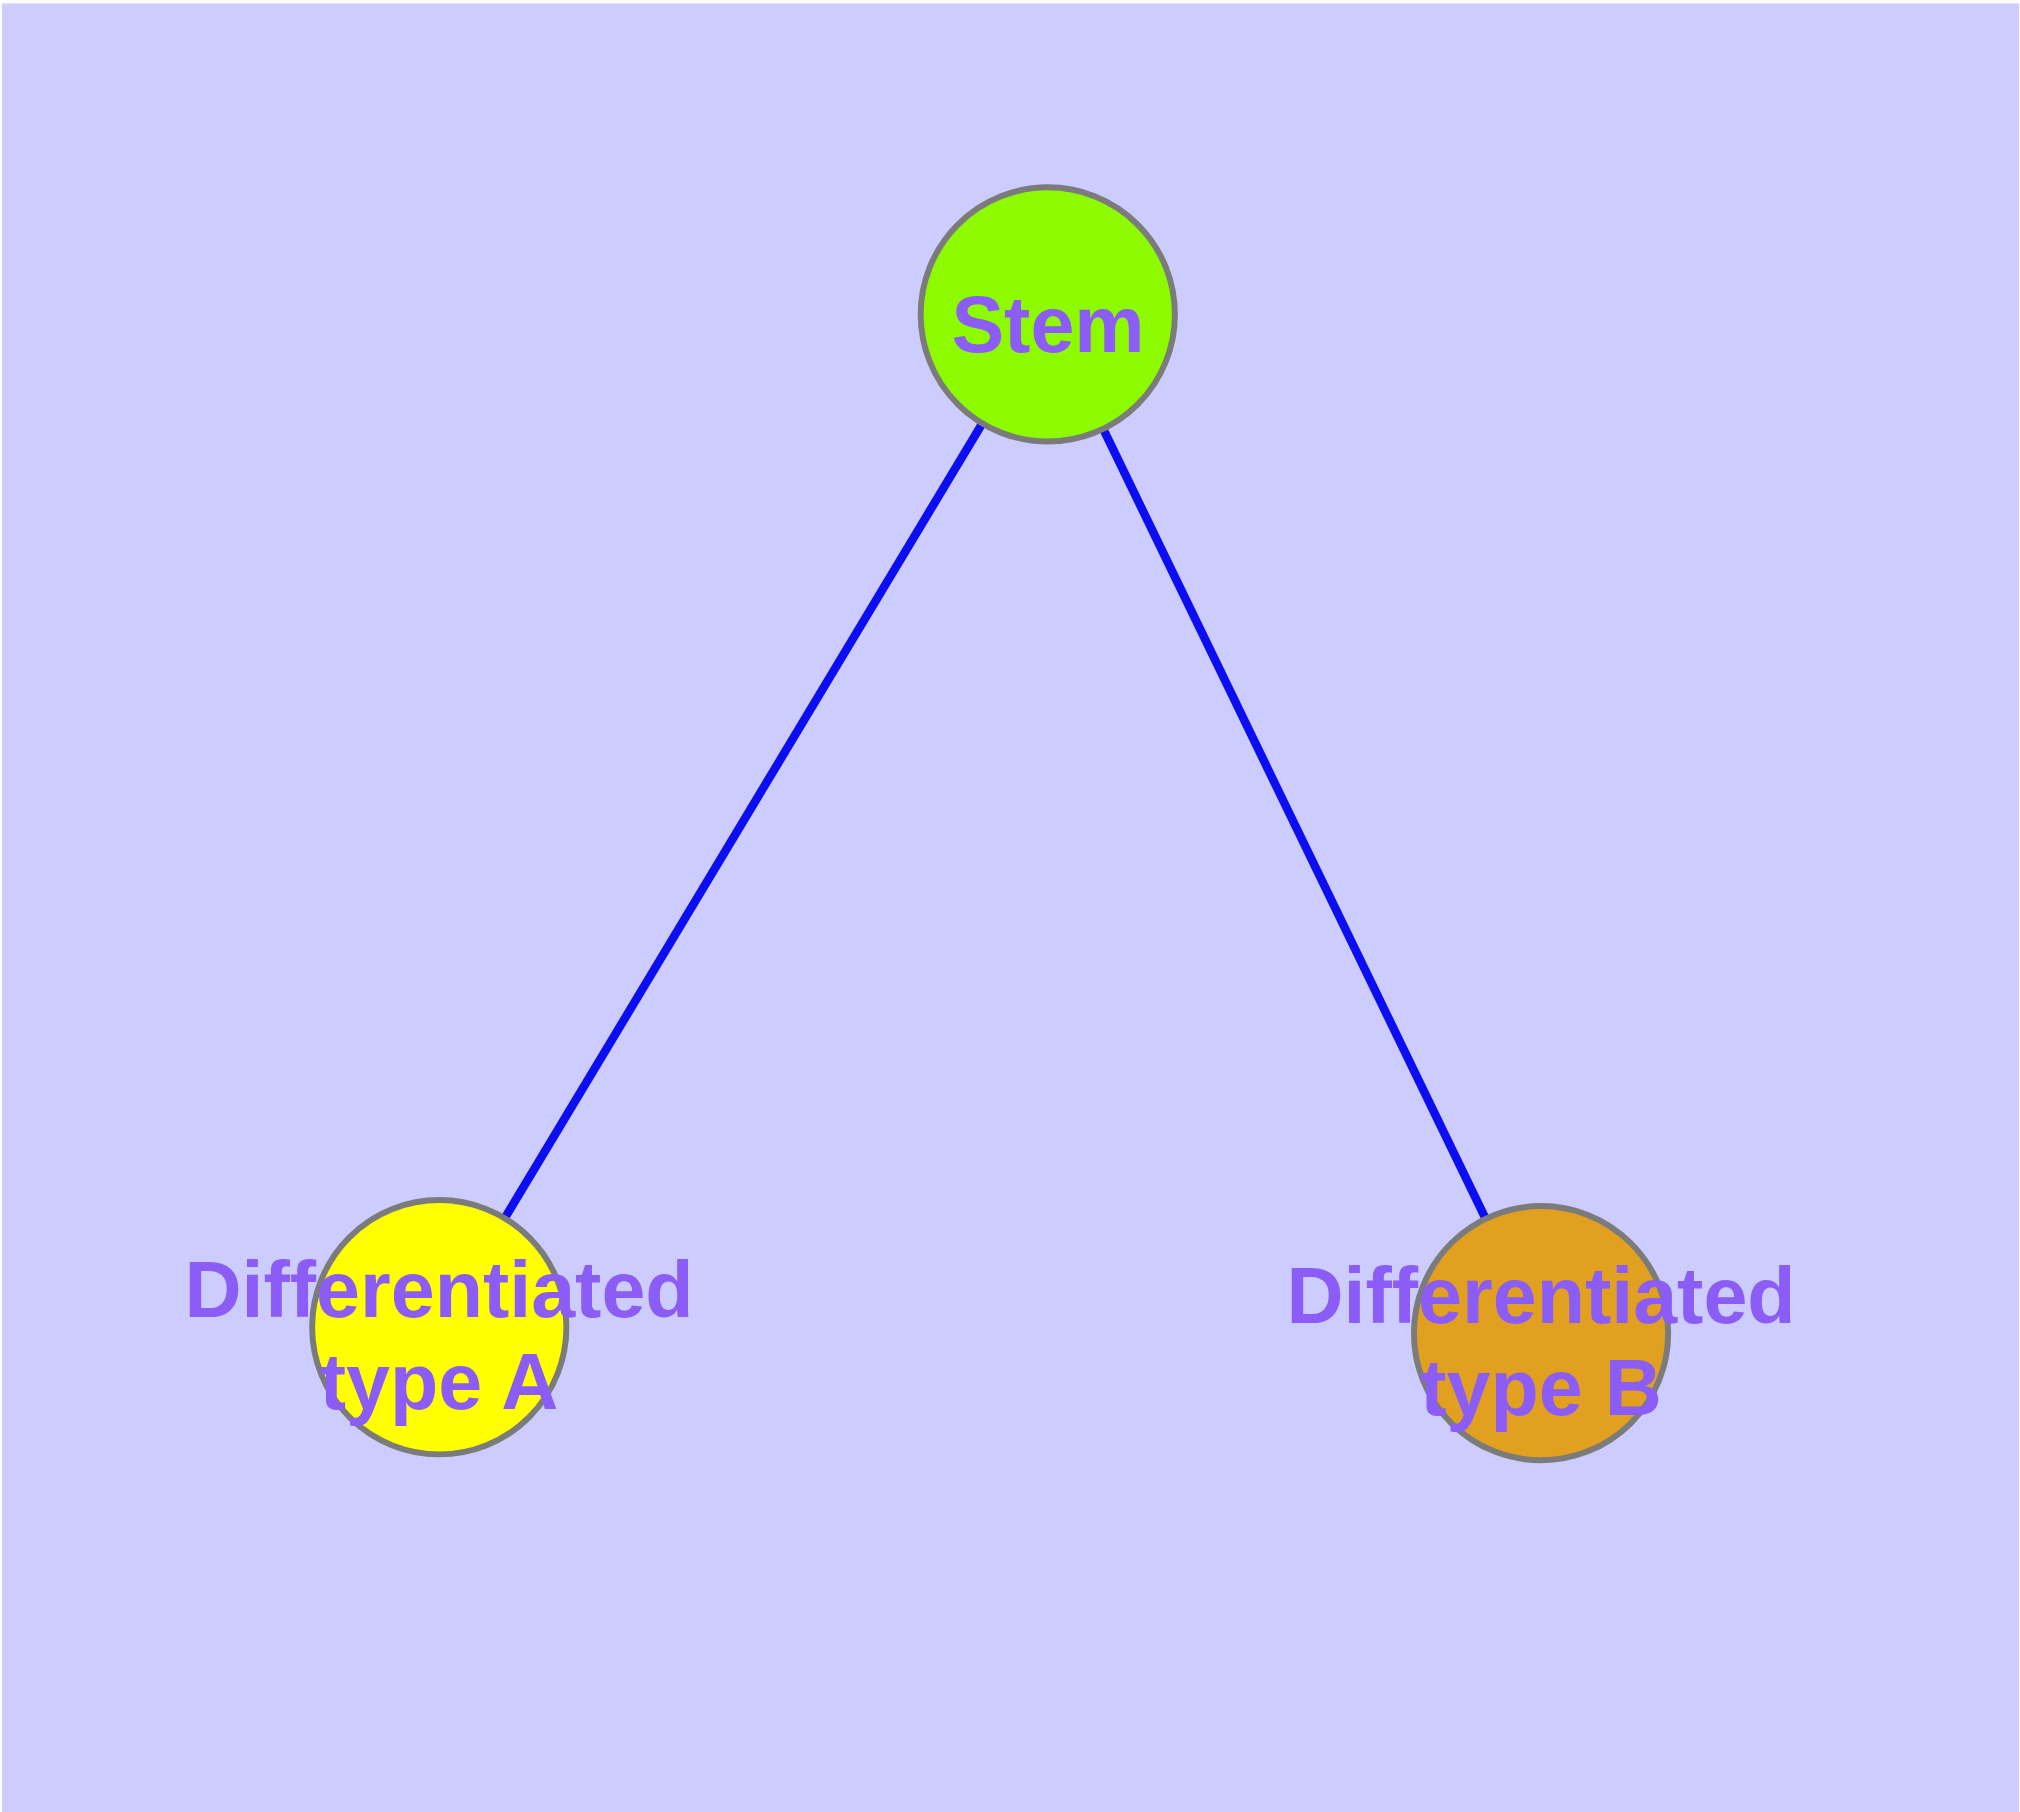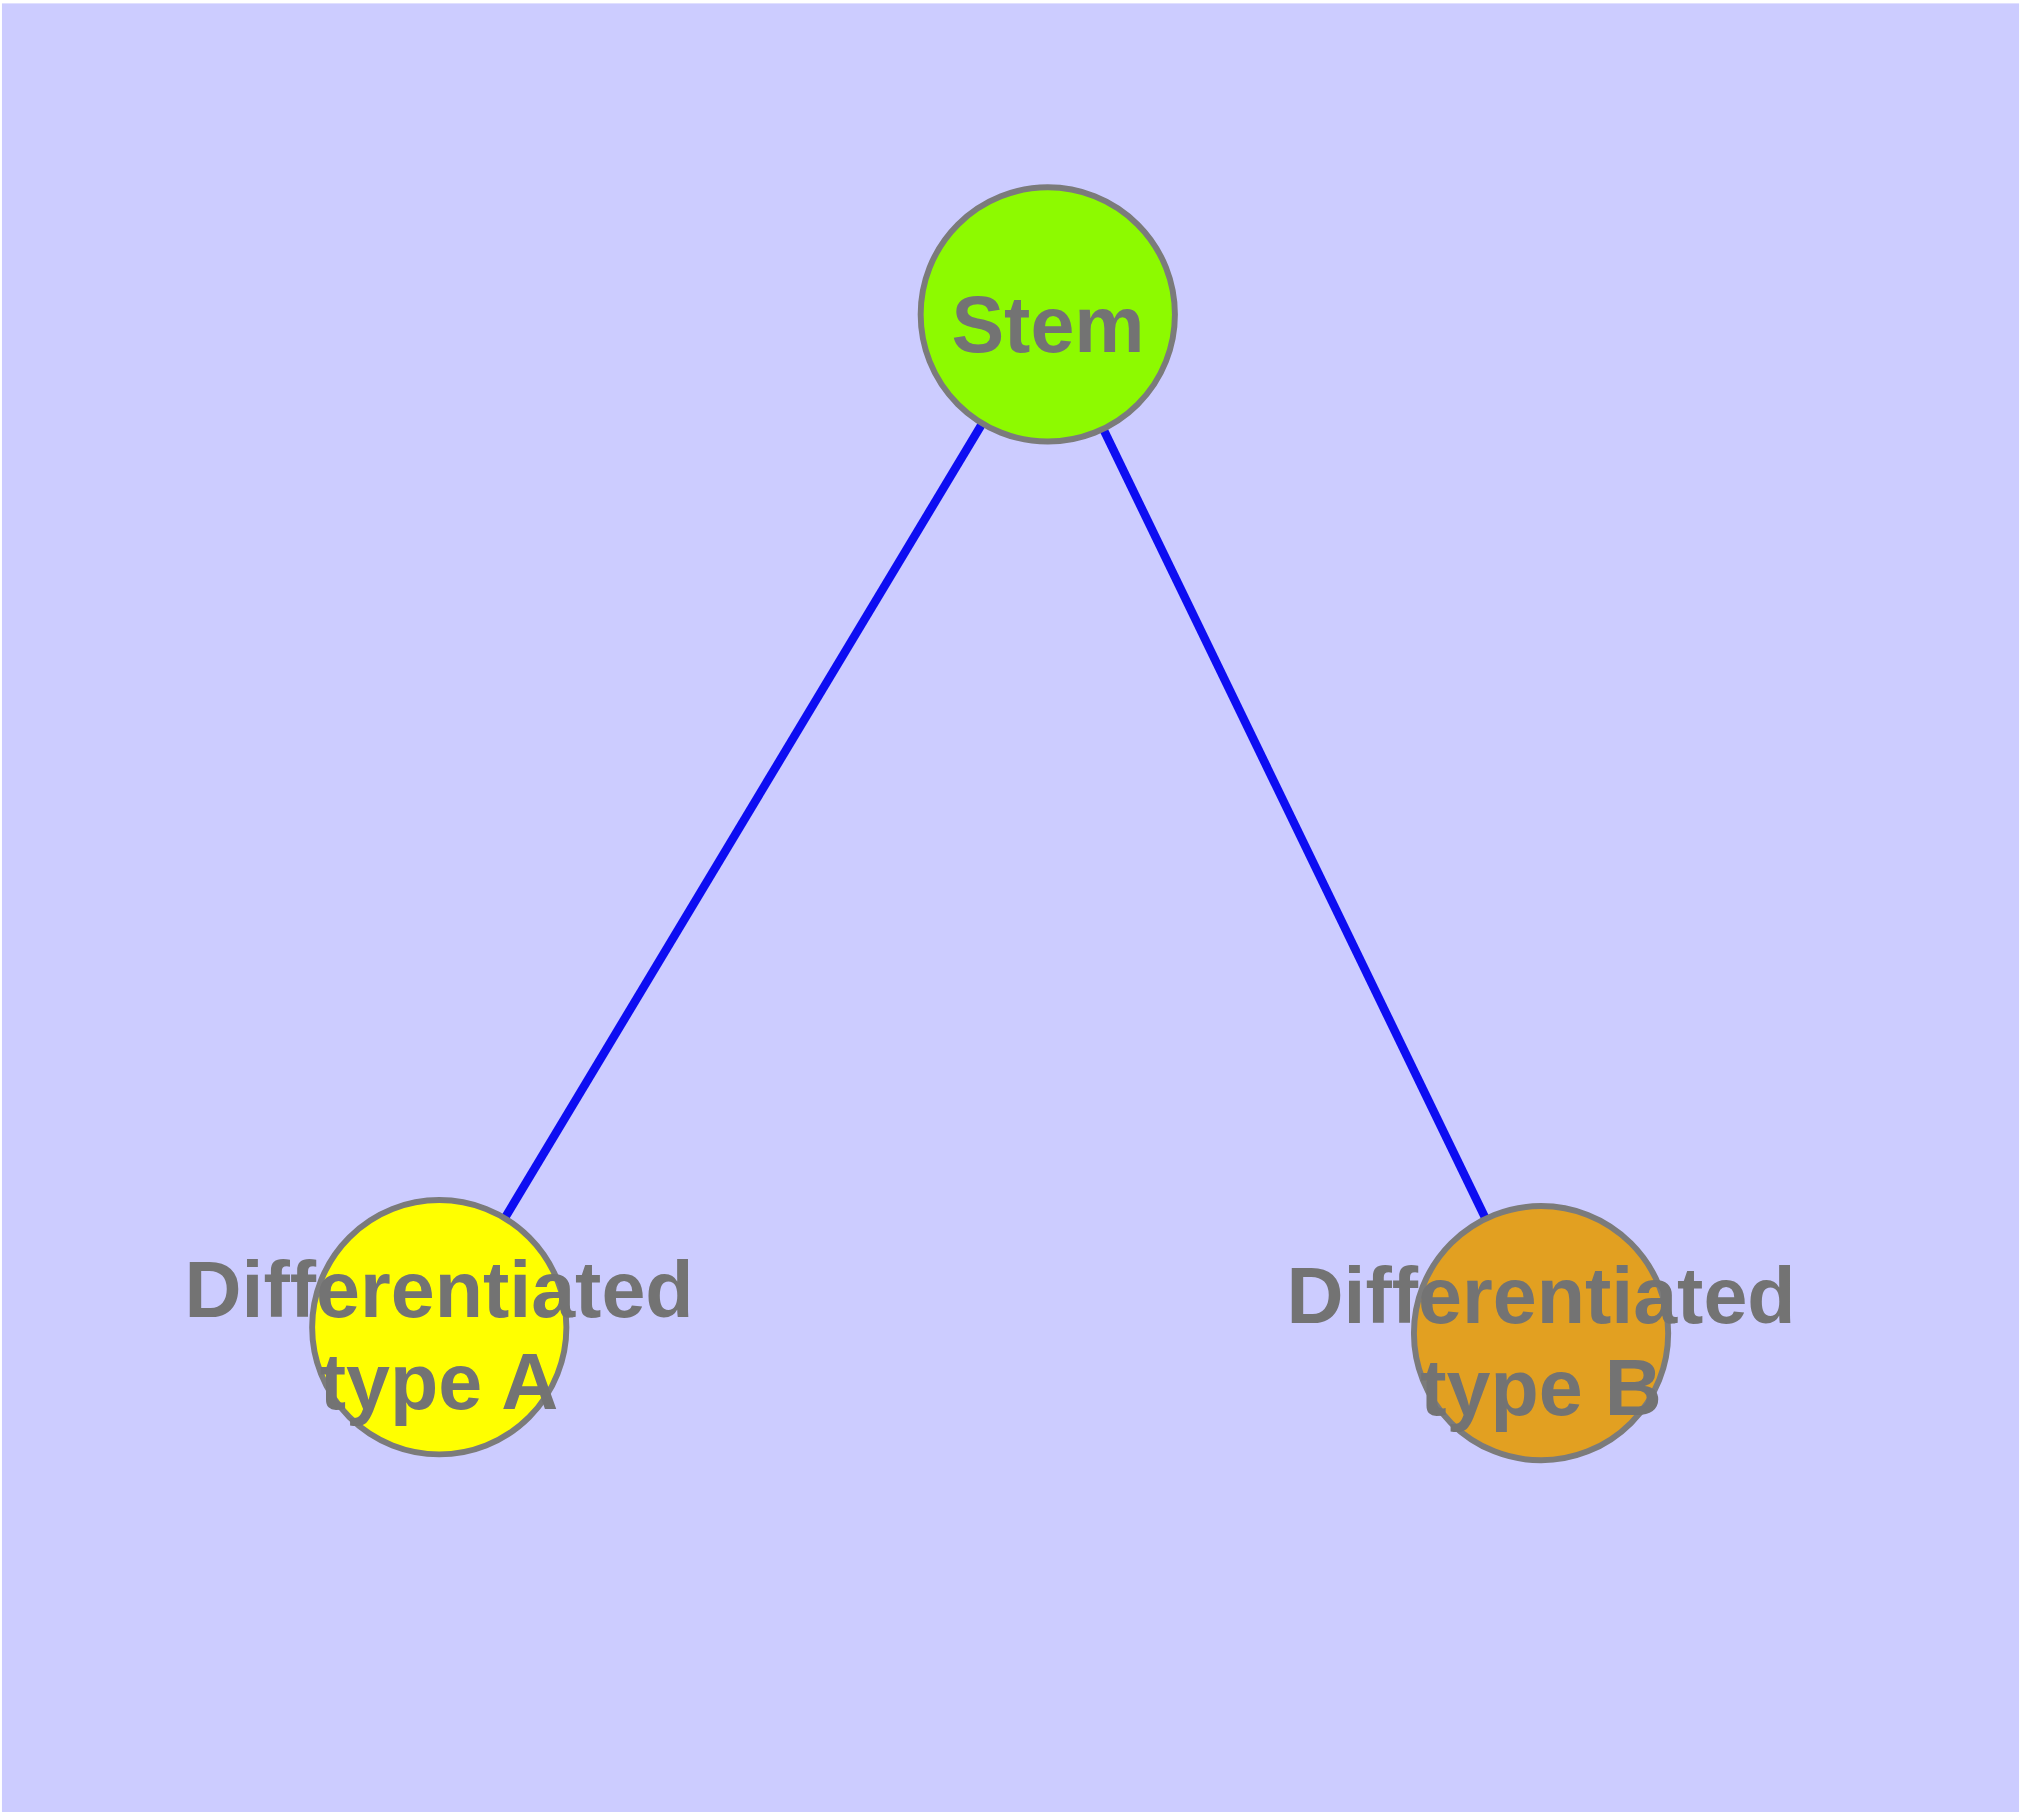--- a/index.html
+++ b/index.html
@@ -19,21 +19,21 @@
     position: absolute;
     left: 0;
     top: 0;
     display: block;
   }
   .node-label {
     position: absolute;
     transform: translate(-50%, -50%);
     width: 932px;
     text-align: center;
-    color: #737373;
+    color: #8b5cf6;
     font-weight: 700;
     font-size: 79px;
     line-height: 92px;
     white-space: pre-line;
     letter-spacing: 0px;
     pointer-events: none;
   }
 </style>
 </head>
 <body>

